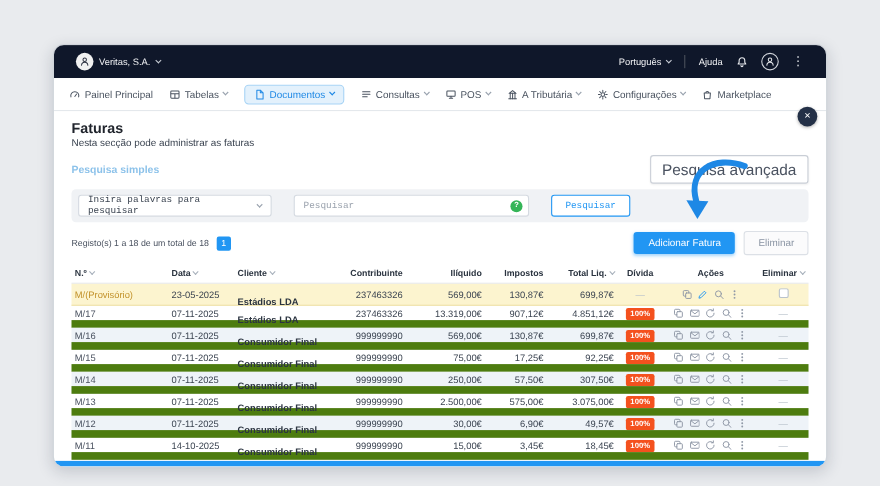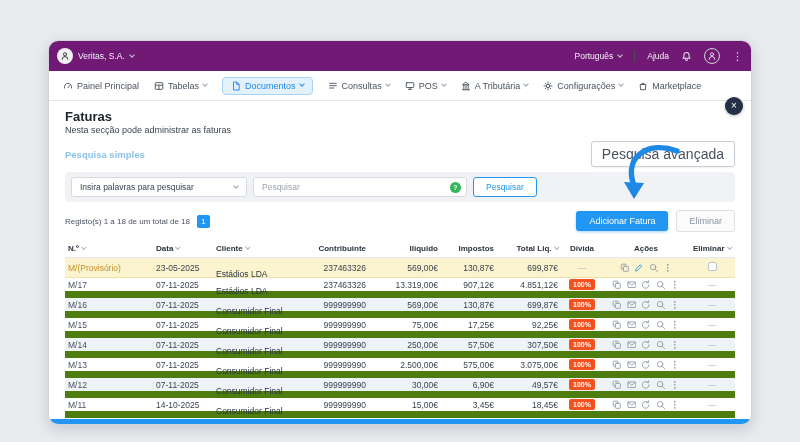--- a/index.html
+++ b/index.html
@@ -4,22 +4,22 @@
 <style>
   * { box-sizing: border-box; margin: 0; padding: 0; }
   html,body { width:800px; height:442px; overflow:hidden; }
   body { background:#e9ebee; font-family:"Liberation Sans", sans-serif; position:relative; }
 
   .window { position:absolute; left:48px; top:40px; width:704px; height:385px;
             background:#fff; border:1px solid #d0d5db; border-radius:10px;
             box-shadow:0 4px 14px rgba(30,40,60,.18); overflow:hidden; }
 
   
-  .topbar { height:30px; background:#701a75; display:flex; align-items:center;
-            justify-content:space-between; padding:0 8px; color:#f2f3f5; }
+  .topbar { height:30px; background:#0f172a; display:flex; align-items:center;
+            justify-content:space-between; padding:0 20px; color:#f2f3f5; }
   .tb-left, .tb-right, .tb-item { display:flex; align-items:center; gap:5px; }
   .tb-right { gap:12px; }
   .logo { width:16px; height:16px; border-radius:50%; background:#f1f1f1; color:#2c3140;
           display:flex; align-items:center; justify-content:center; }
   .logo svg { width:10px; height:10px; }
   .tb-txt, .tb-item span { font-size:8.5px; }
   .tb-sep { width:1px; height:12px; background:#4a4f5a; display:inline-block; }
   .tb-icon { color:#e8eaee; display:flex; align-items:center; }
   .tb-icon svg { width:11px; height:11px; }
   .tb-icon.dots { font-size:11px; line-height:1; letter-spacing:0; }
@@ -49,21 +49,21 @@
   .title { font-size:13px; line-height:15px; color:#20242c; margin:1px 0; font-weight:bold; }
   .subtitle { font-size:9px; line-height:10px; color:#3a4350; }
 
   .search-head { margin-top:6px; display:flex; align-items:center; justify-content:space-between; }
   .ps-label { font-size:9.5px; color:#8cc2ea; font-weight:bold; }
   .adv-btn { font-family:Liberation Sans, sans-serif; font-size:14px; color:#4a5260; background:#fff;
              border:1px solid #c9ced6; border-radius:3px; padding:4px 10px;
              box-shadow:0 1px 2px rgba(0,0,0,.06); cursor:pointer; }
 
   .searchbar { margin-top:5px; background:#f0f2f5; border-radius:4px; padding:5px 6px;
-               display:flex; align-items:center; gap:6px; }
+               display:flex; align-items:center; gap:20px;font-family:Liberation Mono, monospace; }
   .sel { background:#fff; border:1px solid #d5dae1; border-radius:3px; height:20px;
          display:flex; align-items:center; gap:6px; padding:0 8px; font-size:8.5px;
          color:#3a4350; width:176px; justify-content:space-between; cursor:pointer; }
   .inp { background:#fff; border:1px solid #d5dae1; border-radius:3px; height:20px;
          display:flex; align-items:center; justify-content:space-between; padding:0 5px 0 8px;
          width:214px; cursor:text; }
   .inp .ph { font-size:8.5px; color:#9aa2ad; }
   .hint { width:11px; height:11px; border-radius:50%; background:#35b558; color:#fff;
           display:flex; align-items:center; justify-content:center; }
   .hint i { font-style:normal; font-size:7px; font-weight:bold; }
@@ -94,21 +94,21 @@
   .th.r { justify-content:flex-end; }
   .th.ctr { justify-content:center; }
   .sort { width:3.5px; height:3.5px; border-right:1.1px solid #a7b0bb; border-bottom:1.1px solid #a7b0bb;
           transform:rotate(45deg); margin-top:-2px; }
   .trow { height:20px; border-bottom:7px solid #4d7c0f; cursor:pointer; }
   .tbody .trow:nth-child(odd):not(.hl) { background:#eef3f8; }
   .trow.hl { background:var(--highlight,#fcf4cf); border-bottom:1px solid #eee0a8; }
   .c { font-size:8.5px; color:#3a4350; padding:0 3px; white-space:nowrap; overflow:hidden; }
   .c.r { text-align:right; }
   .c.ctr { text-align:center; }
-  .cell-client { font-weight:normal; color:#2b3440;margin-top:12px; }
+  .cell-client { font-weight:bold; color:#2b3440;margin-top:12px; }
   .cell-num { color:#4a5260; }
   .cell-num.prov { color:#c2922b; }
   .badge { display:inline-block; background:var(--badge,#f4511e); color:#fff; font-size:7px;
            font-weight:bold; padding:2px 4px; border-radius:2px; }
   .dash { color:#b9c2cc; }
   .cell-actions { display:flex; align-items:center; justify-content:center; gap:5px; }
   .act { color:#8f98a6; display:inline-flex; }
   .act svg { width:9.5px; height:9.5px; }
   .act.blue { color:var(--accent,#2196f3); }
   .cb { width:9px; height:9px; border:1px solid #b9c2cc; border-radius:2px; background:#fff;

